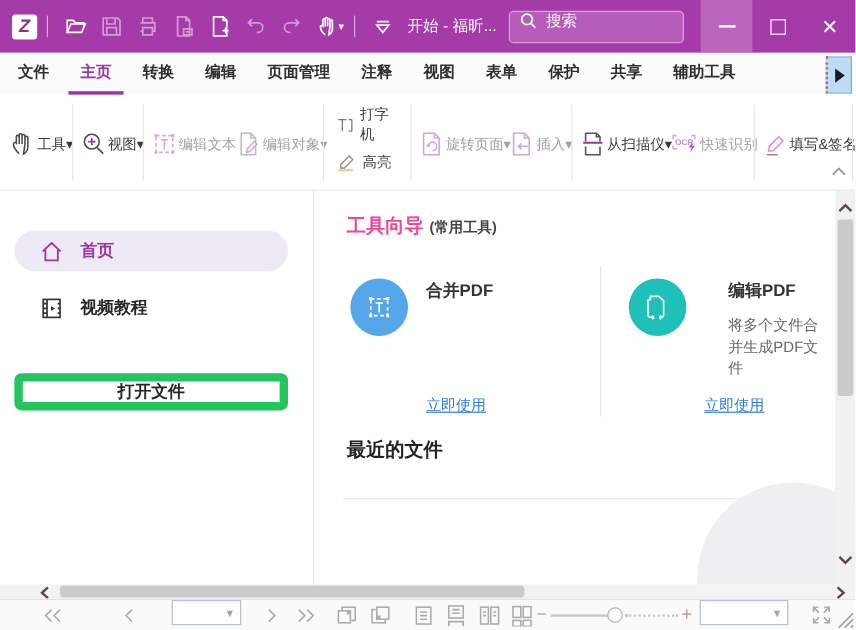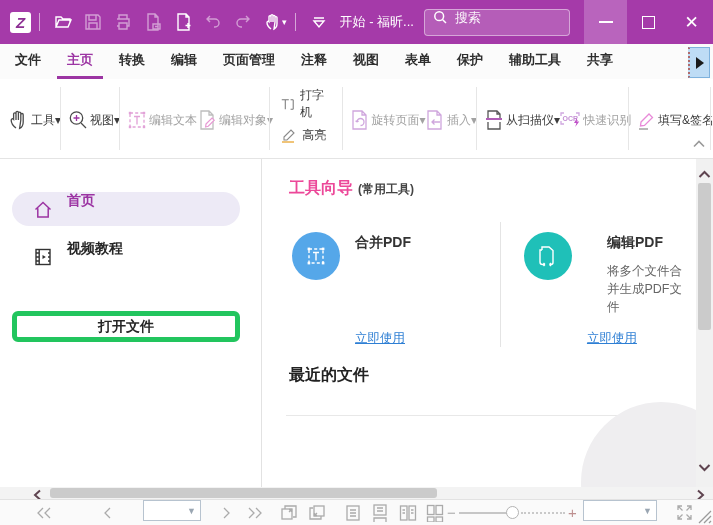--- a/index.html
+++ b/index.html
@@ -41,24 +41,24 @@
   .tool .ic { height:28px; display:flex; align-items:center; justify-content:center; }
   .tool .lbl { font-size:12px; line-height:16px; color:#3c3c3c; text-align:center; white-space:nowrap; }
   .tool.dim .lbl { color:#a2a2a2; }
   .stackgroup { display:flex; flex-direction:column; justify-content:flex-start; padding:4px 8px 0; gap:6px; }
   .srow { display:flex; align-items:center; gap:4px; font-size:12px; color:#3c3c3c; }
   .toolbar-collapse { position:absolute; right:8px; bottom:6px; color:#9a9a9a; }
 
   
   .bodyrow { position:absolute; left:0; top:159px; width:713px; height:328px; display:flex; }
   .sidebar { width:262px; border-right:1px solid #e2e2e2; background:#fff; position:relative; }
-  .nav-item { position:absolute; left:12px; width:228px; height:34px; border-radius:17px; display:flex; padding-left:20px; font-size:14px; font-weight:bold; color:#262626; }
+  .nav-item { position:absolute; left:12px; width:228px; height:34px; border-radius:17px; display:flex; align-items:center; padding-left:20px; font-size:14px; font-weight:bold; color:#262626; }
   .nav-item.active { background:#edeaf6; color:#9c35a3; }
   .nav-item .nic { width:22px; display:flex; align-items:center; justify-content:center; margin-right:13px; }
-  .open-btn { position:absolute; left:12px; top:152px; width:228px; height:31px; background:#fff; border:5px solid #22c55e; border-radius:6px; font-size:14px; font-weight:bold; color:#262626; display:flex; align-items:center; justify-content:center; font-family:inherit; }
+  .open-btn { position:absolute; left:12px; top:152px; width:228px; height:31px; background:#fff; border:7px solid #22c55e; border-radius:6px; font-size:14px; font-weight:bold; color:#262626; display:flex; align-items:center; justify-content:center; font-family:inherit; }
 
   .content { position:relative; flex:1; background:#fff; overflow:hidden; }
   .wizard-head { position:absolute; left:27px; top:19px; display:flex; align-items:baseline; gap:5px; }
   .wizard-title { font-size:16px; font-weight:bold; color:#ec4899; }
   .wizard-sub { font-size:12px; font-weight:bold; color:#444; }
   .cards { position:absolute; left:27px; top:63px; right:25px; display:flex; }
   .card { width:226px; position:relative; height:125px; }
   .card+.card { border-left:1px solid #e4e4e4; padding-left:20px; width:200px; }
   .card-ic { position:absolute; left:3px; top:10px; width:48px; height:48px; border-radius:50%; display:flex; align-items:center; justify-content:center; }
   .card+.card .card-ic { left:23px; }
@@ -181,22 +181,22 @@
   <div class="tabbar">
     <div class="rtab">文件</div>
     <div class="rtab active">主页</div>
     <div class="rtab">转换</div>
     <div class="rtab">编辑</div>
     <div class="rtab">页面管理</div>
     <div class="rtab">注释</div>
     <div class="rtab">视图</div>
     <div class="rtab">表单</div>
     <div class="rtab">保护</div>
+    <div class="rtab">共享</div>
     <div class="rtab">辅助工具</div>
-    <div class="rtab">共享</div>
     <div class="tab-overflow">
         <div class="tri"></div>
       </div>
   </div>
 
   <div class="toolbar">
     <div class="tool">
       <div class="ic">
         <svg width="24" height="24" viewBox="0 0 24 24" stroke="#4a4a4a" fill="none" stroke-width="1.3">
             <path d="M9 20c-2.4-1.8-4.8-5.4-4.8-7.8 0-1.4 1.6-1.9 2.4-1V6a1.2 1.2 0 0 1 2.4 0v6 M9 12V4.6a1.2 1.2 0 0 1 2.4 0V12 M11.4 12V5.3a1.2 1.2 0 0 1 2.4 0V12 M13.8 12V6.7a1.2 1.2 0 0 1 2.4 0v7.2c0 3.3-1.5 5.5-3.6 6.5z"></path>

